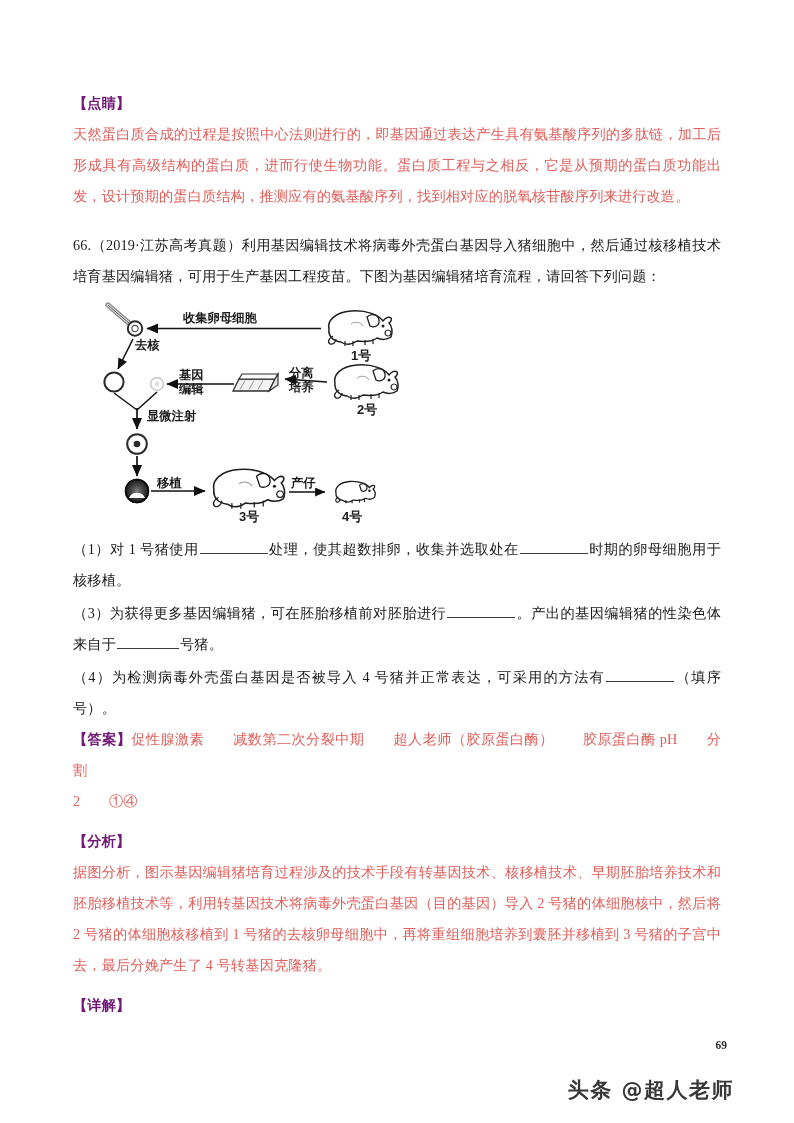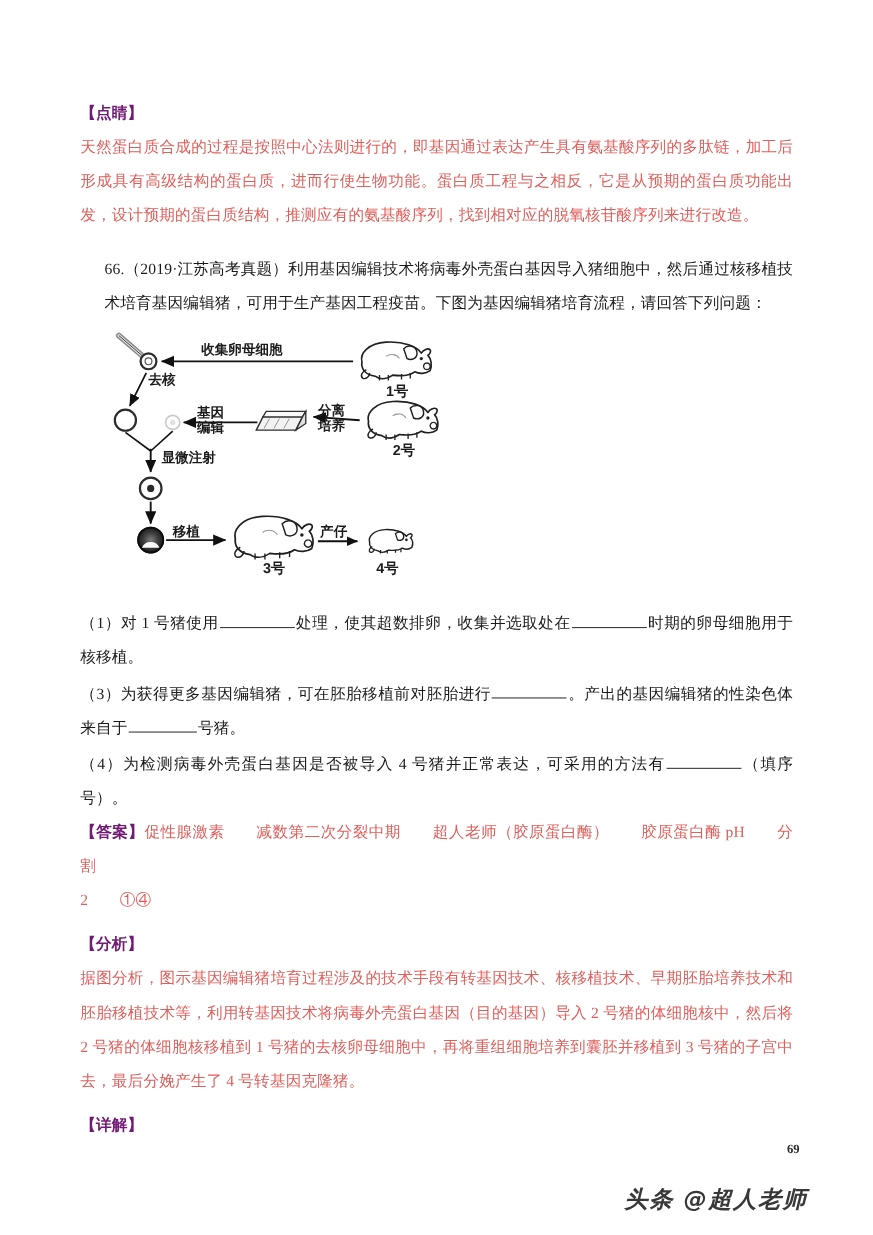--- a/index.html
+++ b/index.html
@@ -50,30 +50,30 @@
     border-bottom: 1px solid #3a3a3a;
     vertical-align: baseline;
     height: 1.05em;
     margin: 0 1px;
   }
   .bl-9 { width: 68px; }
   .bl-8 { width: 62px; }
   .bl-7 { width: 56px; }
 
   
-  .q-main { margin-top: 18px; margin-left: 22px; }
+  .q-main { margin-top: 18px; }
   .sub-q  { margin-top: 2px; }
   .opts   { margin-top: 1px; line-height: 28px;}
 
   
   .figure {
     position: relative;
     width: 300px;
     height: 232px;
-    margin: 7px 0 21px 26px;
+    margin: 7px 0 3px 26px;
   }
   .figure svg { display:block; }
   .fl {
     position: absolute;
     font-family: "Liberation Sans", "DejaVu Sans", sans-serif;
     font-weight: bold;
     color: #1b1b1b;
     font-size: 12.3px;
     line-height: 13.5px;
     white-space: pre-line;
@@ -96,21 +96,20 @@
     position: absolute;
     right: 60px;
     top: 1076px;
     font-family: "DejaVu Sans", sans-serif;
     font-weight: bold;
     font-size: 21px;
     color: #2a2a2a;
     letter-spacing: 1.5px;
     opacity: 0.93;
     white-space: nowrap;
-    font-style: italic;
   }
 </style>
 </head>
 <body>
 
 <div class="page">
   <div class="content">
 
     <p class="tx blk">
       <span class="tag">【点睛】</span>

